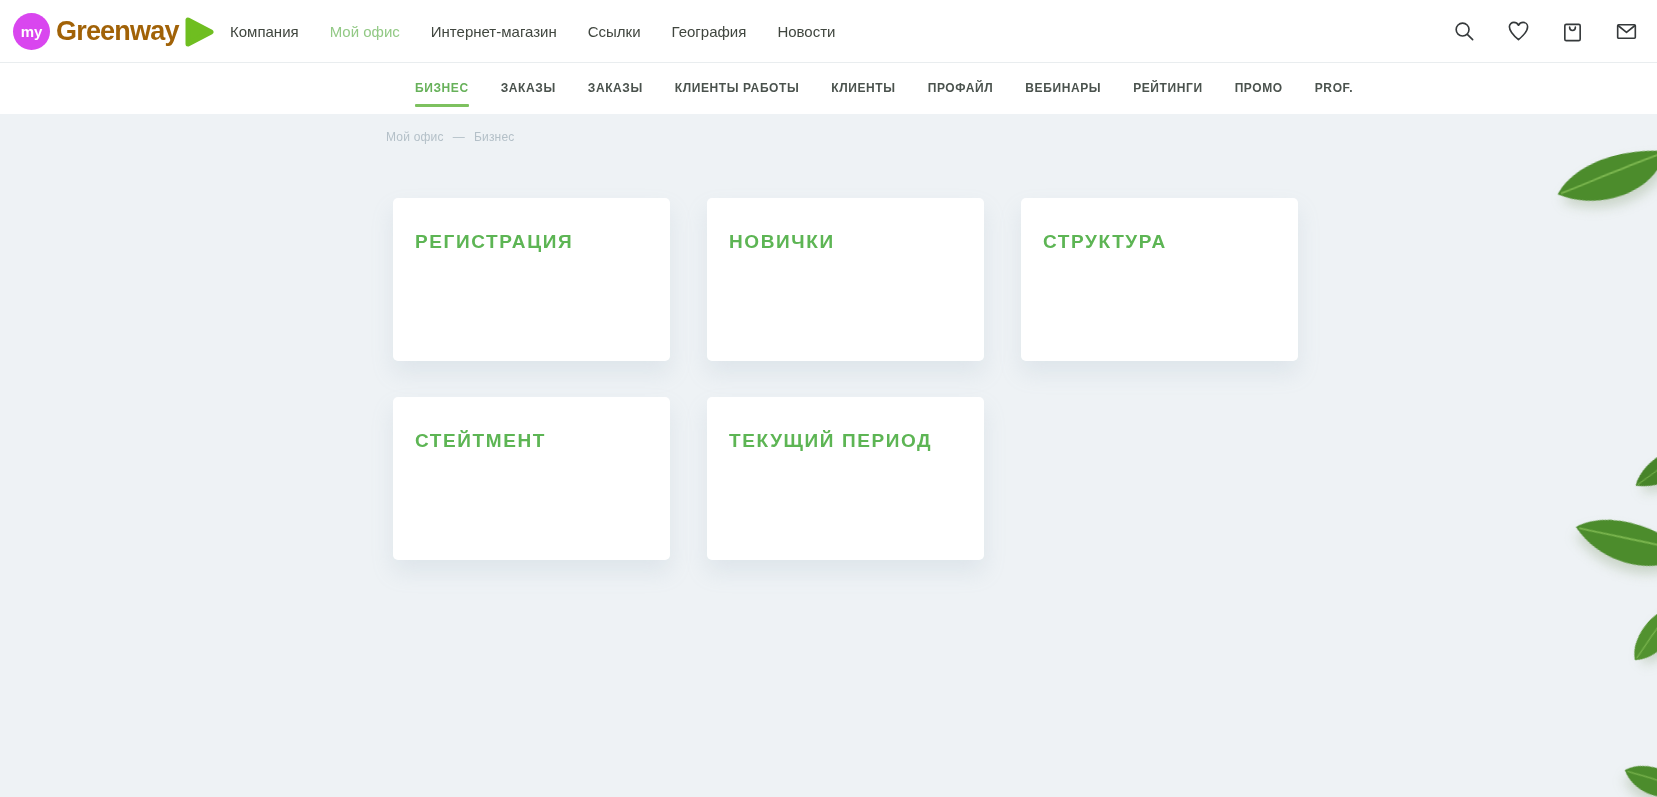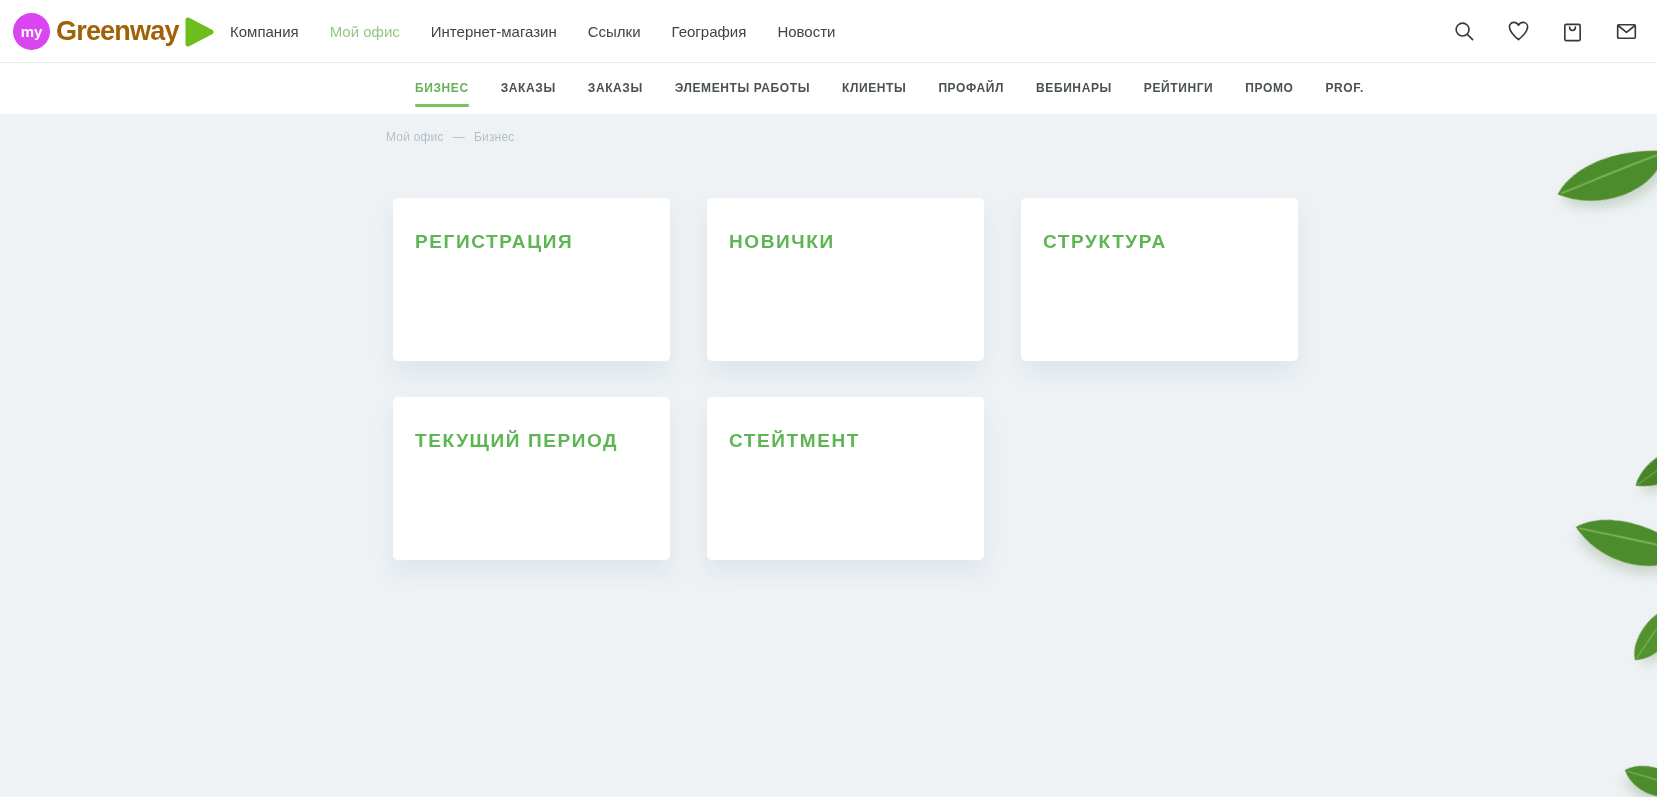--- a/index.html
+++ b/index.html
@@ -128,21 +128,21 @@
           <path d="M3.5 6 L12 13 L20.5 6"></path>
         </svg>
     </span>
   </div>
 </div>
 
 <div class="tabbar">
   <span class="tab active">БИЗНЕС</span>
   <span class="tab">ЗАКАЗЫ</span>
   <span class="tab">ЗАКАЗЫ</span>
-  <span class="tab">ЭЛЕМЕНТЫ РАБОТЫ</span>
+  <span class="tab">КЛИЕНТЫ РАБОТЫ</span>
   <span class="tab">КЛИЕНТЫ</span>
   <span class="tab">ПРОФАЙЛ</span>
   <span class="tab">ВЕБИНАРЫ</span>
   <span class="tab">РЕЙТИНГИ</span>
   <span class="tab">ПРОМО</span>
   <span class="tab">PROF.</span>
 </div>
 
 <div class="breadcrumb">
   <span class="crumb-link">Мой офис</span>
@@ -154,24 +154,24 @@
   <div class="card">
     <div class="card-title">РЕГИСТРАЦИЯ</div>
   </div>
   <div class="card">
     <div class="card-title">НОВИЧКИ</div>
   </div>
   <div class="card">
     <div class="card-title">СТРУКТУРА</div>
   </div>
   <div class="card">
+    <div class="card-title">СТЕЙТМЕНТ</div>
+  </div>
+  <div class="card">
     <div class="card-title">ТЕКУЩИЙ ПЕРИОД</div>
-  </div>
-  <div class="card">
-    <div class="card-title">СТЕЙТМЕНТ</div>
   </div>
 </div>
 
 <div class="leaf leaf-a">
   <svg viewBox="0 0 100 48">
     <path d="M2,26 C 20,6 58,0 98,12 C 90,40 38,52 2,26 Z" fill="#4c8c2c"></path>
     <path d="M5,26 C 34,22 66,17 93,14" stroke="#7ab54e" stroke-width="1.6" fill="none"></path>
   </svg>
 </div>
 <div class="leaf leaf-b">

